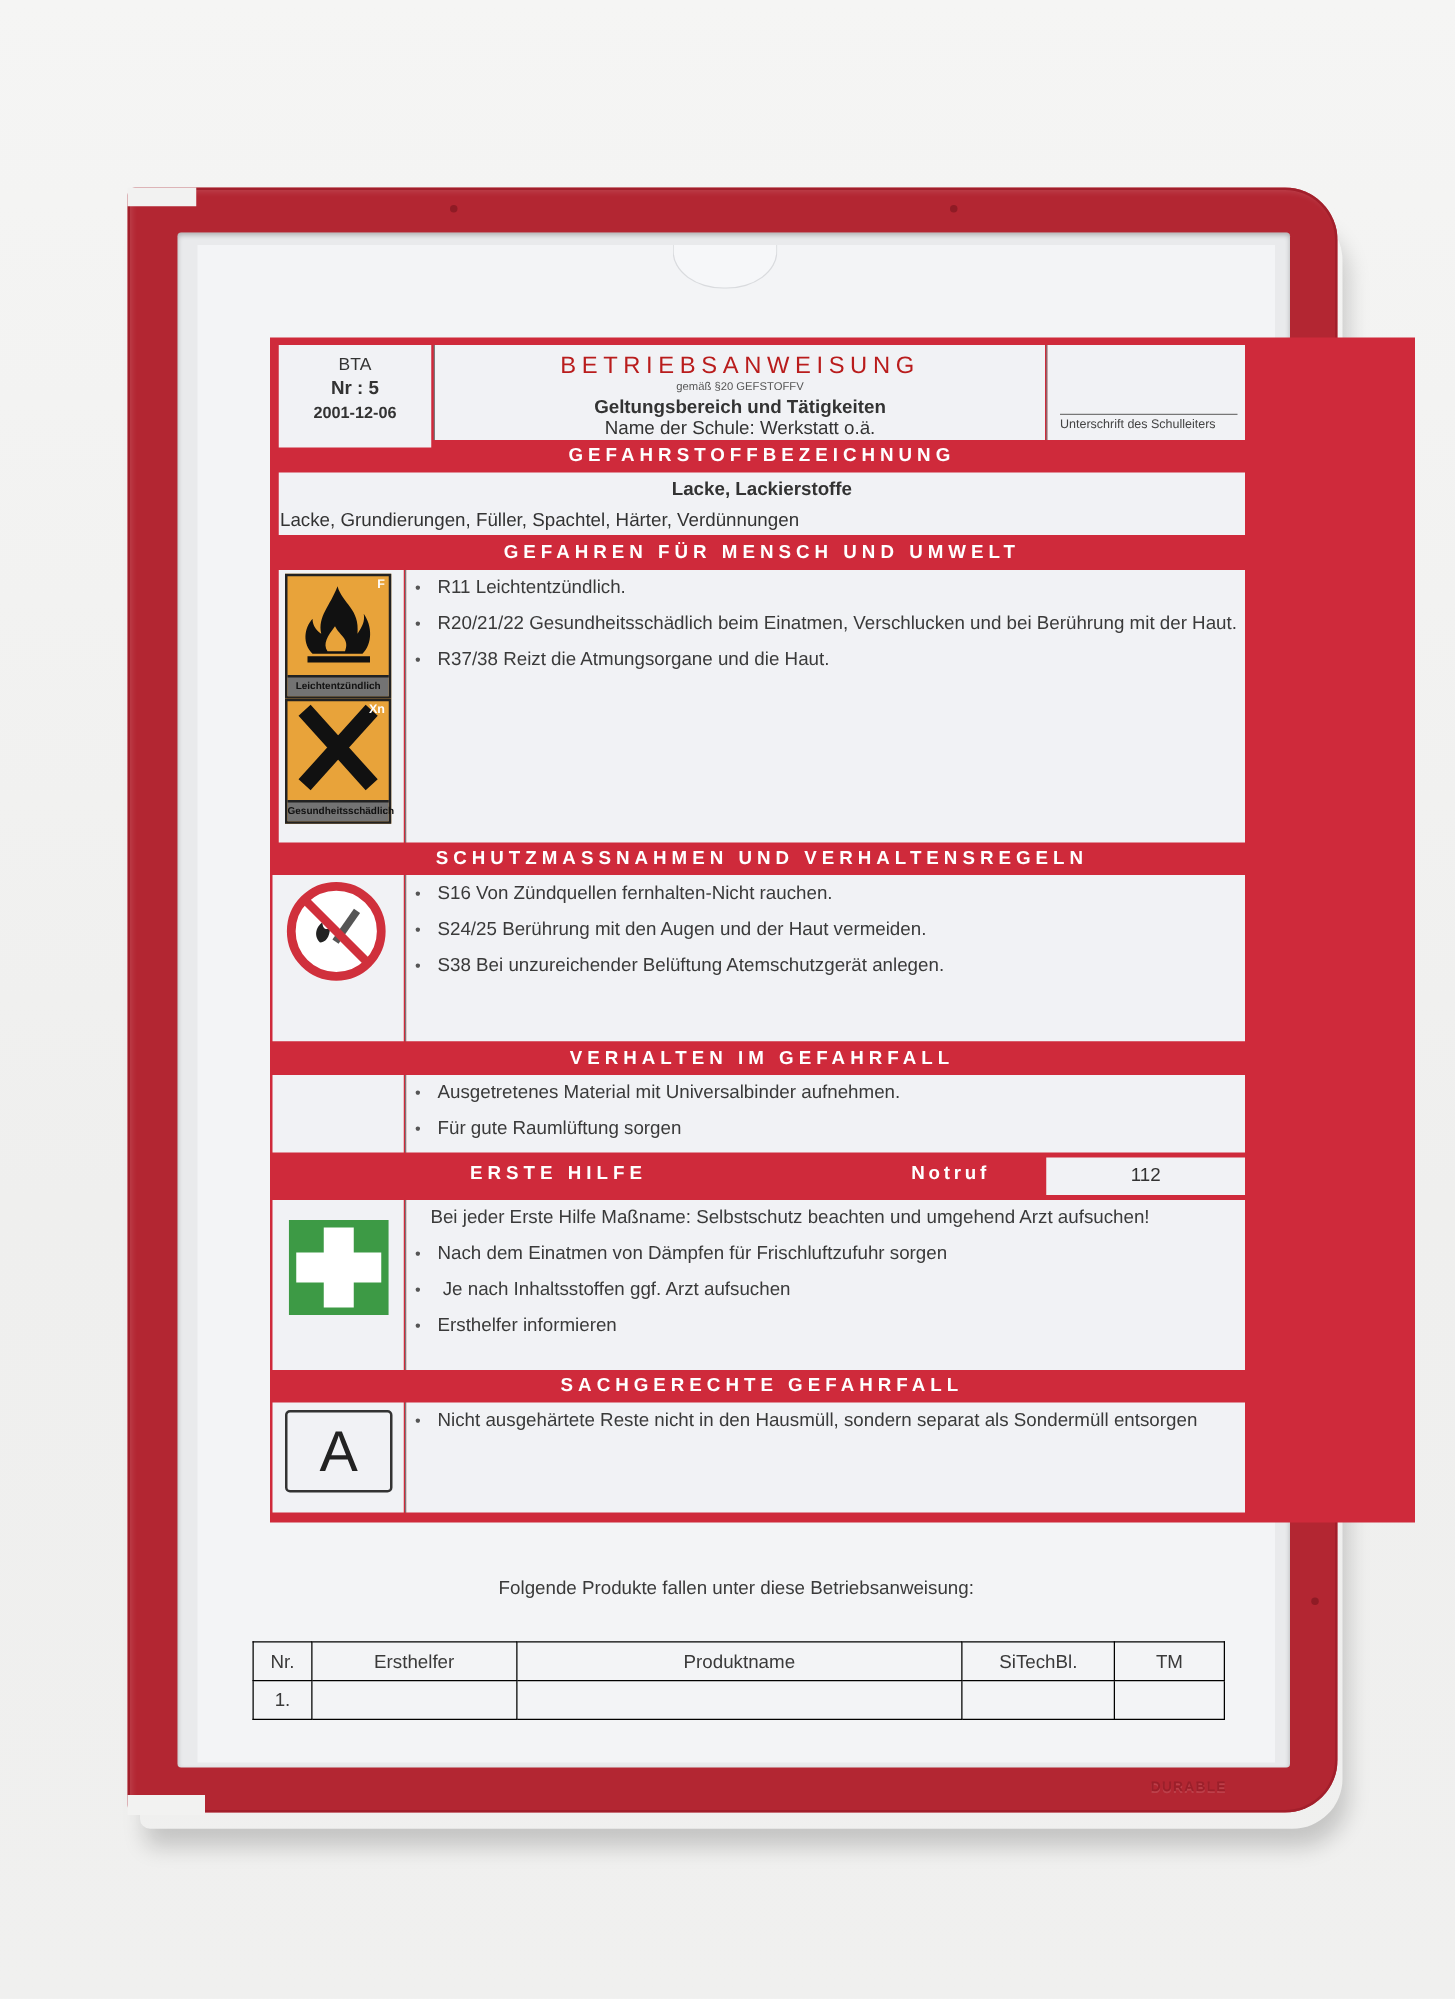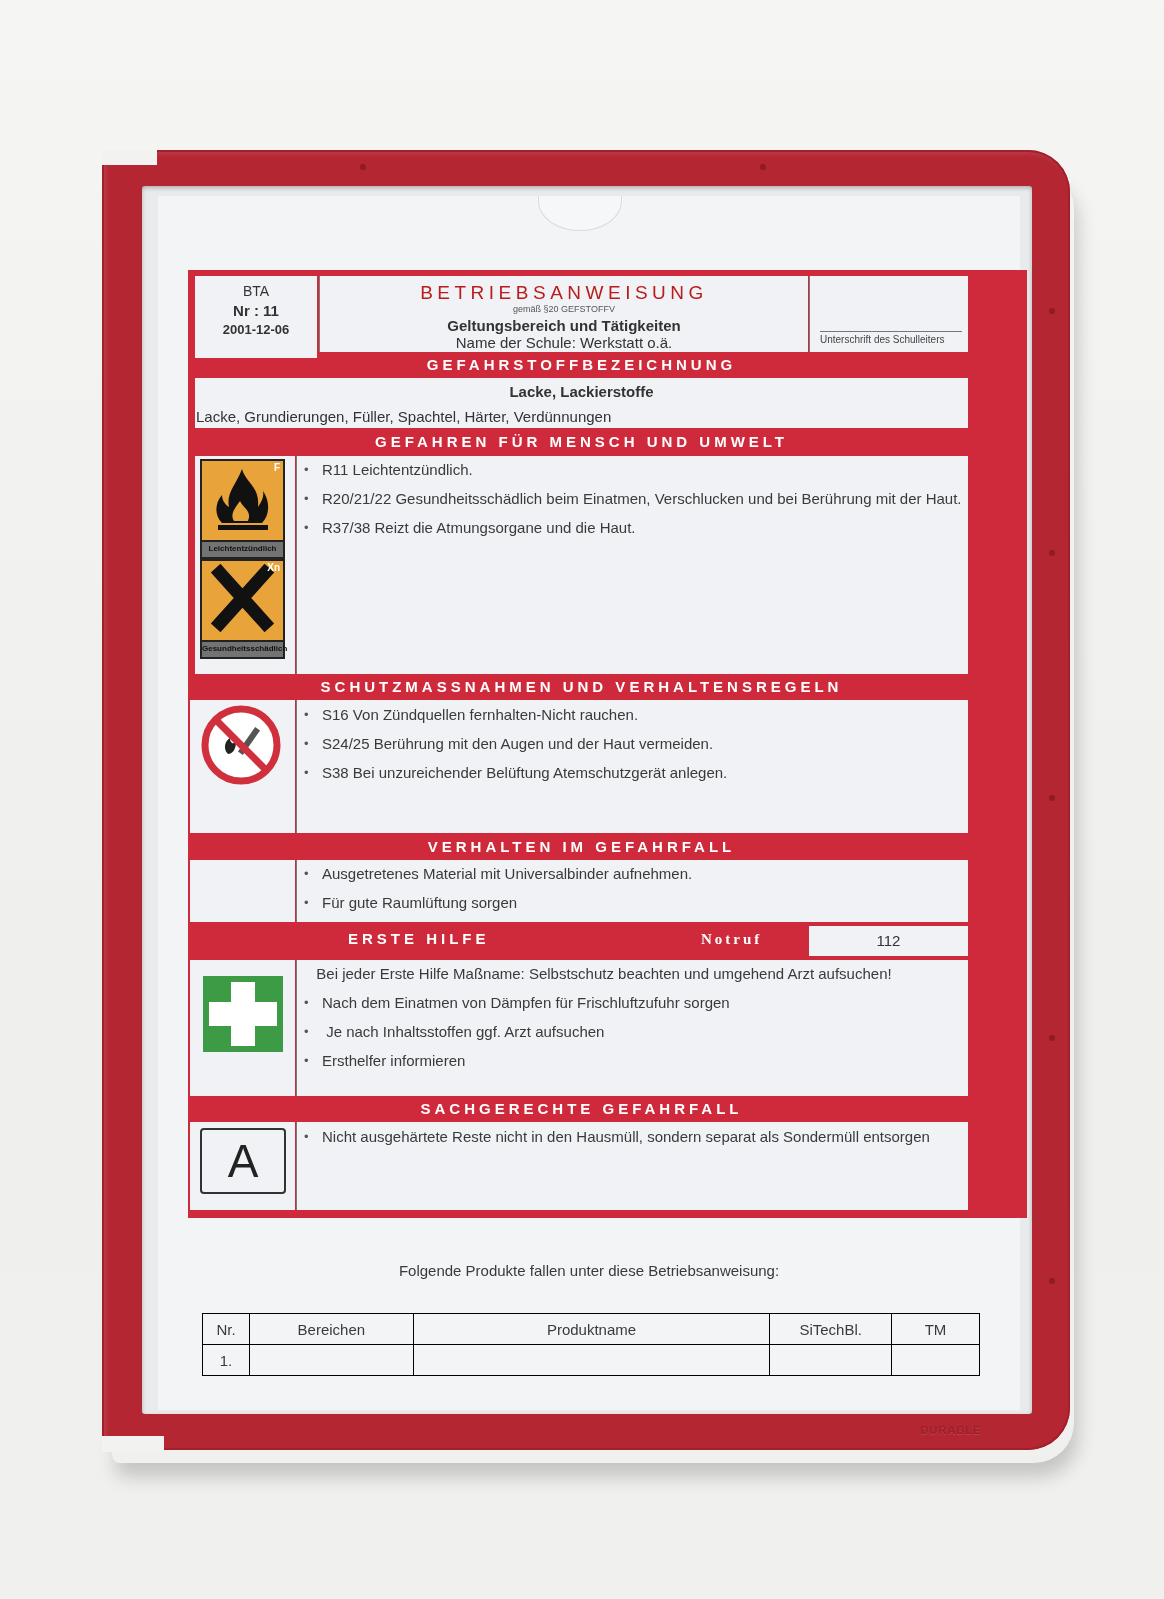--- a/index.html
+++ b/index.html
@@ -38,21 +38,21 @@
     background:#f3f4f6;
   }
   .thumb-cut {
     position:absolute; left:538px; top:196px; width:82px; height:34px;
     border-bottom-left-radius:41px 30px; border-bottom-right-radius:41px 30px;
     border:1px solid #d9dbde; border-top:none; background:#f6f7f9;
   }
 
   
   .doc {
-    position:absolute; left:188px; top:270px; width:839px; height:948px;
+    position:absolute; left:216px; top:270px; width:916px; height:948px;
     background:#cf2a3b;
   }
   .cell { position:absolute; background:#f1f2f5; color:#333; }
   .vline { position:absolute; width:1px; background:#7a7a7a; }
   .band {
     position:absolute; left:0; width:787px; color:#fff; font-weight:bold;
     text-align:center; letter-spacing:4px; font-size:15px;
   }
   .head-bta { text-align:center; font-size:14px; line-height:19px; padding-top:6px; }
   .head-title { text-align:center; }
@@ -99,21 +99,21 @@
 <div class="frame-hole" style="left:1049px;top:1278px"></div>
 <div class="brand">DURABLE</div>
 
 <div class="paper"></div>
 <div class="thumb-cut"></div>
 
 <div class="doc">
 
   <div class="cell head-bta" style="left:7px;top:6px;width:122px;height:76px;">
     <div>BTA</div>
-    <div style="font-weight:bold;font-size:15px;">Nr : 11</div>
+    <div style="font-weight:bold;font-size:15px;">Nr : 5</div>
     <div style="font-weight:bold;font-size:13px;">2001-12-06</div>
   </div>
   <div class="vline" style="left:131px;top:6px;height:76px;"></div>
   <div class="cell head-title" style="left:132px;top:6px;width:488px;height:76px;">
     <div class="t-main">BETRIEBSANWEISUNG</div>
     <div class="t-sub">gemäß §20 GEFSTOFFV</div>
     <div class="t-geltung">Geltungsbereich und Tätigkeiten</div>
     <div class="t-schule">Name der Schule: Werkstatt o.ä.</div>
   </div>
   <div class="vline" style="left:621px;top:6px;height:76px;"></div>
@@ -179,21 +179,21 @@
   <div class="vline" style="left:108px;top:590px;height:62px;"></div>
   <div class="cell" style="left:109px;top:590px;width:671px;height:62px;padding-top:4px;box-sizing:border-box;">
     <ul class="bullets">
       <li>Ausgetretenes Material mit Universalbinder aufnehmen.</li>
       <li>Für gute Raumlüftung sorgen</li>
     </ul>
   </div>
 
   <div style="position:absolute;left:0;top:654px;width:620px;height:32px;line-height:30px;color:#fff;font-weight:bold;font-size:15px;letter-spacing:4px;">
     <span style="position:absolute;left:160px;">ERSTE HILFE</span>
-    <span style="position:absolute;left:513px;letter-spacing:3px;font-family:Liberation Serif, serif;">Notruf</span>
+    <span style="position:absolute;left:513px;letter-spacing:3px;">Notruf</span>
   </div>
   <div class="cell" style="left:621px;top:656px;width:159px;height:30px;line-height:30px;text-align:center;font-size:15px;">112</div>
   <div class="cell" style="left:2px;top:690px;width:105px;height:136px;">
     <svg style="position:absolute;left:13px;top:16px;" width="80" height="76" viewBox="0 0 80 76">
       <rect x="0" y="0" width="80" height="76" fill="#3d9a45"></rect>
       <rect x="28" y="6" width="24" height="64" fill="#fff"></rect>
       <rect x="6" y="26" width="68" height="24" fill="#fff"></rect>
     </svg>
   </div>
   <div class="vline" style="left:108px;top:690px;height:136px;"></div>
@@ -223,21 +223,21 @@
   <colgroup>
     <col style="width:47px">
       <col style="width:164px">
       <col style="width:357px">
       <col style="width:122px">
       <col style="width:88px">
   </colgroup>
   <thead>
     <tr>
       <th>Nr.</th>
-      <th>Bereichen</th>
+      <th>Ersthelfer</th>
       <th>Produktname</th>
       <th>SiTechBl.</th>
       <th>TM</th>
     </tr>
   </thead>
   <tbody>
     <tr>
       <td>1.</td>
       <td></td>
       <td></td>

